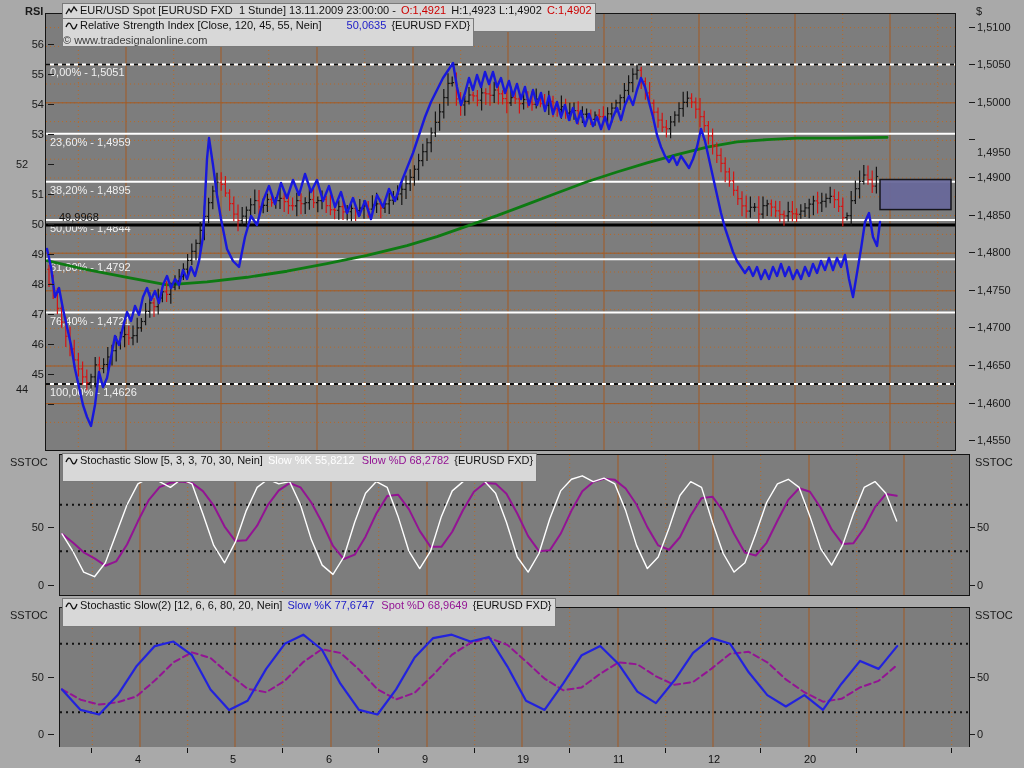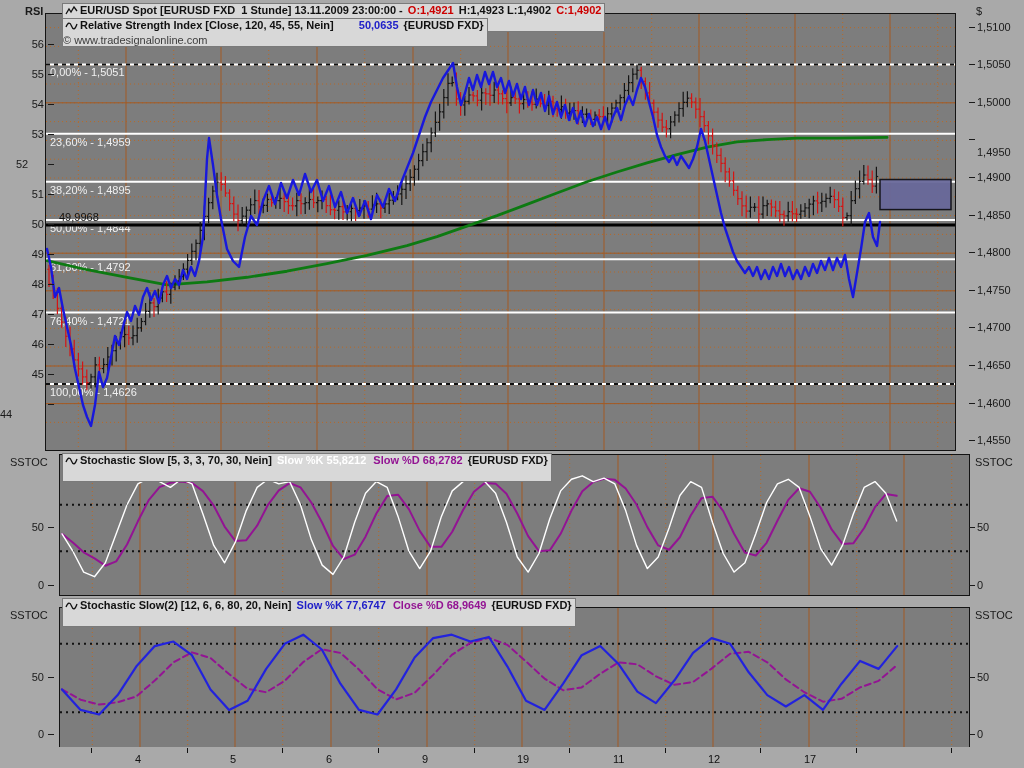--- a/index.html
+++ b/index.html
@@ -3,21 +3,21 @@
 <meta charset="utf-8">
 <style>
   html,body{margin:0;padding:0;background:#a9a9a9;}
   #screen{position:relative;width:1024px;height:768px;background:#a9a9a9;overflow:hidden;
           font-family:"Liberation Sans",sans-serif;font-size:11px;color:#111;}
   .panel{position:absolute;background:#7d7d7d;border:1px solid #141414;}
   .panel svg{position:absolute;left:0;top:0;}
   .axis-label{position:absolute;color:#1a1a1a;}
   .tickrow{position:absolute;height:12px;line-height:12px;color:#1a1a1a;}
   .chip{position:absolute;background:#d8d8d8;border:1px solid #7a7a7a;padding:0 3px 14px 2px;
-        height:13px;line-height:13px;white-space:nowrap;z-index:30;display:flex;align-items:center;gap:2px;font-weight:bold;}
+        height:13px;line-height:13px;white-space:nowrap;z-index:30;display:flex;align-items:center;gap:2px;}
   .chip span{display:inline-block;}
   .copyright{position:absolute;color:#3c3c3c;z-index:30;}
   .tiny-icon{flex:0 0 auto;}
   .xnum{position:absolute;color:#111;}
   .xtick{position:absolute;width:1px;height:5px;background:#111;}
   .ltick{position:absolute;width:6px;height:1px;background:#1a1a1a;}
   #xaxis{position:absolute;left:0;top:747px;width:1024px;height:21px;background:#a9a9a9;}
 </style>
 </head>
 <body>
@@ -781,21 +781,21 @@
       <span style="color: rgb(147, 20, 147); white-space: pre;">Slow %D 68,2782</span>
       <span style="color: rgb(17, 17, 17); white-space: pre;"> {EURUSD FXD}</span>
     </div>
   <div class="chip" id="chip-s2" style="left:62px;top:598px;">
       <svg width="13" height="11" class="tiny-icon">
         <path d="M1 7 C3 2,5 2,6.5 6 C8 10,10 10,12 4" stroke="#111" fill="none" stroke-width="1.3"></path>
       </svg>
       <span style="color: rgb(17, 17, 17); white-space: pre;">Stochastic Slow(2) [12, 6, 6, 80, 20, Nein] </span>
       <span style="color: rgb(32, 32, 200); white-space: pre;">Slow %K 77,6747</span>
       <span style="color: rgb(17, 17, 17); white-space: pre;"> </span>
-      <span style="color: rgb(147, 20, 147); white-space: pre;">Close %D 68,9649</span>
+      <span style="color: rgb(147, 20, 147); white-space: pre;">Spot %D 68,9649</span>
       <span style="color: rgb(17, 17, 17); white-space: pre;"> {EURUSD FXD}</span>
     </div>
 
   <div id="left-axis" style="position:absolute;left:0;top:0;width:59px;height:768px;">
       <div class="tickrow" style="top: 38px; left: 0px; width: 44px; text-align: right;">56</div>
       <div class="ltick" style="top: 44px; left: 48px;"></div>
       <div class="tickrow" style="top: 68px; left: 0px; width: 44px; text-align: right;">55</div>
       <div class="ltick" style="top: 74px; left: 48px;"></div>
       <div class="tickrow" style="top: 98px; left: 0px; width: 44px; text-align: right;">54</div>
       <div class="ltick" style="top: 104px; left: 48px;"></div>
@@ -810,21 +810,21 @@
       <div class="tickrow" style="top: 248px; left: 0px; width: 44px; text-align: right;">49</div>
       <div class="ltick" style="top: 254px; left: 48px;"></div>
       <div class="tickrow" style="top: 278px; left: 0px; width: 44px; text-align: right;">48</div>
       <div class="ltick" style="top: 284px; left: 48px;"></div>
       <div class="tickrow" style="top: 308px; left: 0px; width: 44px; text-align: right;">47</div>
       <div class="ltick" style="top: 314px; left: 48px;"></div>
       <div class="tickrow" style="top: 338px; left: 0px; width: 44px; text-align: right;">46</div>
       <div class="ltick" style="top: 344px; left: 48px;"></div>
       <div class="tickrow" style="top: 368px; left: 0px; width: 44px; text-align: right;">45</div>
       <div class="ltick" style="top: 374px; left: 48px;"></div>
-      <div class="tickrow" style="top: 408px; left: 0px; width: 44px; text-align: left;">44</div>
+      <div class="tickrow" style="top: 383px; left: 0px; width: 44px; text-align: center;">44</div>
       <div class="ltick" style="top: 404px; left: 48px;"></div>
       <div class="tickrow" style="top: 521px; left: 0px; width: 44px; text-align: right;">50</div>
       <div class="ltick" style="top: 527px; left: 48px;"></div>
       <div class="tickrow" style="top: 579px; left: 0px; width: 44px; text-align: right;">0</div>
       <div class="ltick" style="top: 585px; left: 48px;"></div>
       <div class="tickrow" style="top: 671px; left: 0px; width: 44px; text-align: right;">50</div>
       <div class="ltick" style="top: 677px; left: 48px;"></div>
       <div class="tickrow" style="top: 728px; left: 0px; width: 44px; text-align: right;">0</div>
       <div class="ltick" style="top: 734px; left: 48px;"></div>
     </div>
@@ -863,21 +863,21 @@
       <div class="ltick" style="top: 734px; left: 0px;"></div>
     </div>
   <div id="xaxis">
       <div class="xnum" style="left: 135px; top: 6px;">4</div>
       <div class="xnum" style="left: 230px; top: 6px;">5</div>
       <div class="xnum" style="left: 326px; top: 6px;">6</div>
       <div class="xnum" style="left: 422px; top: 6px;">9</div>
       <div class="xnum" style="left: 517px; top: 6px;">19</div>
       <div class="xnum" style="left: 613px; top: 6px;">11</div>
       <div class="xnum" style="left: 708px; top: 6px;">12</div>
-      <div class="xnum" style="left: 804px; top: 6px;">17</div>
+      <div class="xnum" style="left: 804px; top: 6px;">20</div>
       <div class="xnum" style="left: 899px; top: 6px; margin-top: 40px;">14</div>
       <div class="xtick" style="left: 91.3px; top: 1px;"></div>
       <div class="xtick" style="left: 186.7px; top: 1px;"></div>
       <div class="xtick" style="left: 281.7px; top: 1px;"></div>
       <div class="xtick" style="left: 377.7px; top: 1px;"></div>
       <div class="xtick" style="left: 473.7px; top: 1px;"></div>
       <div class="xtick" style="left: 568.7px; top: 1px;"></div>
       <div class="xtick" style="left: 664.7px; top: 1px;"></div>
       <div class="xtick" style="left: 759.7px; top: 1px;"></div>
       <div class="xtick" style="left: 855.7px; top: 1px;"></div>

